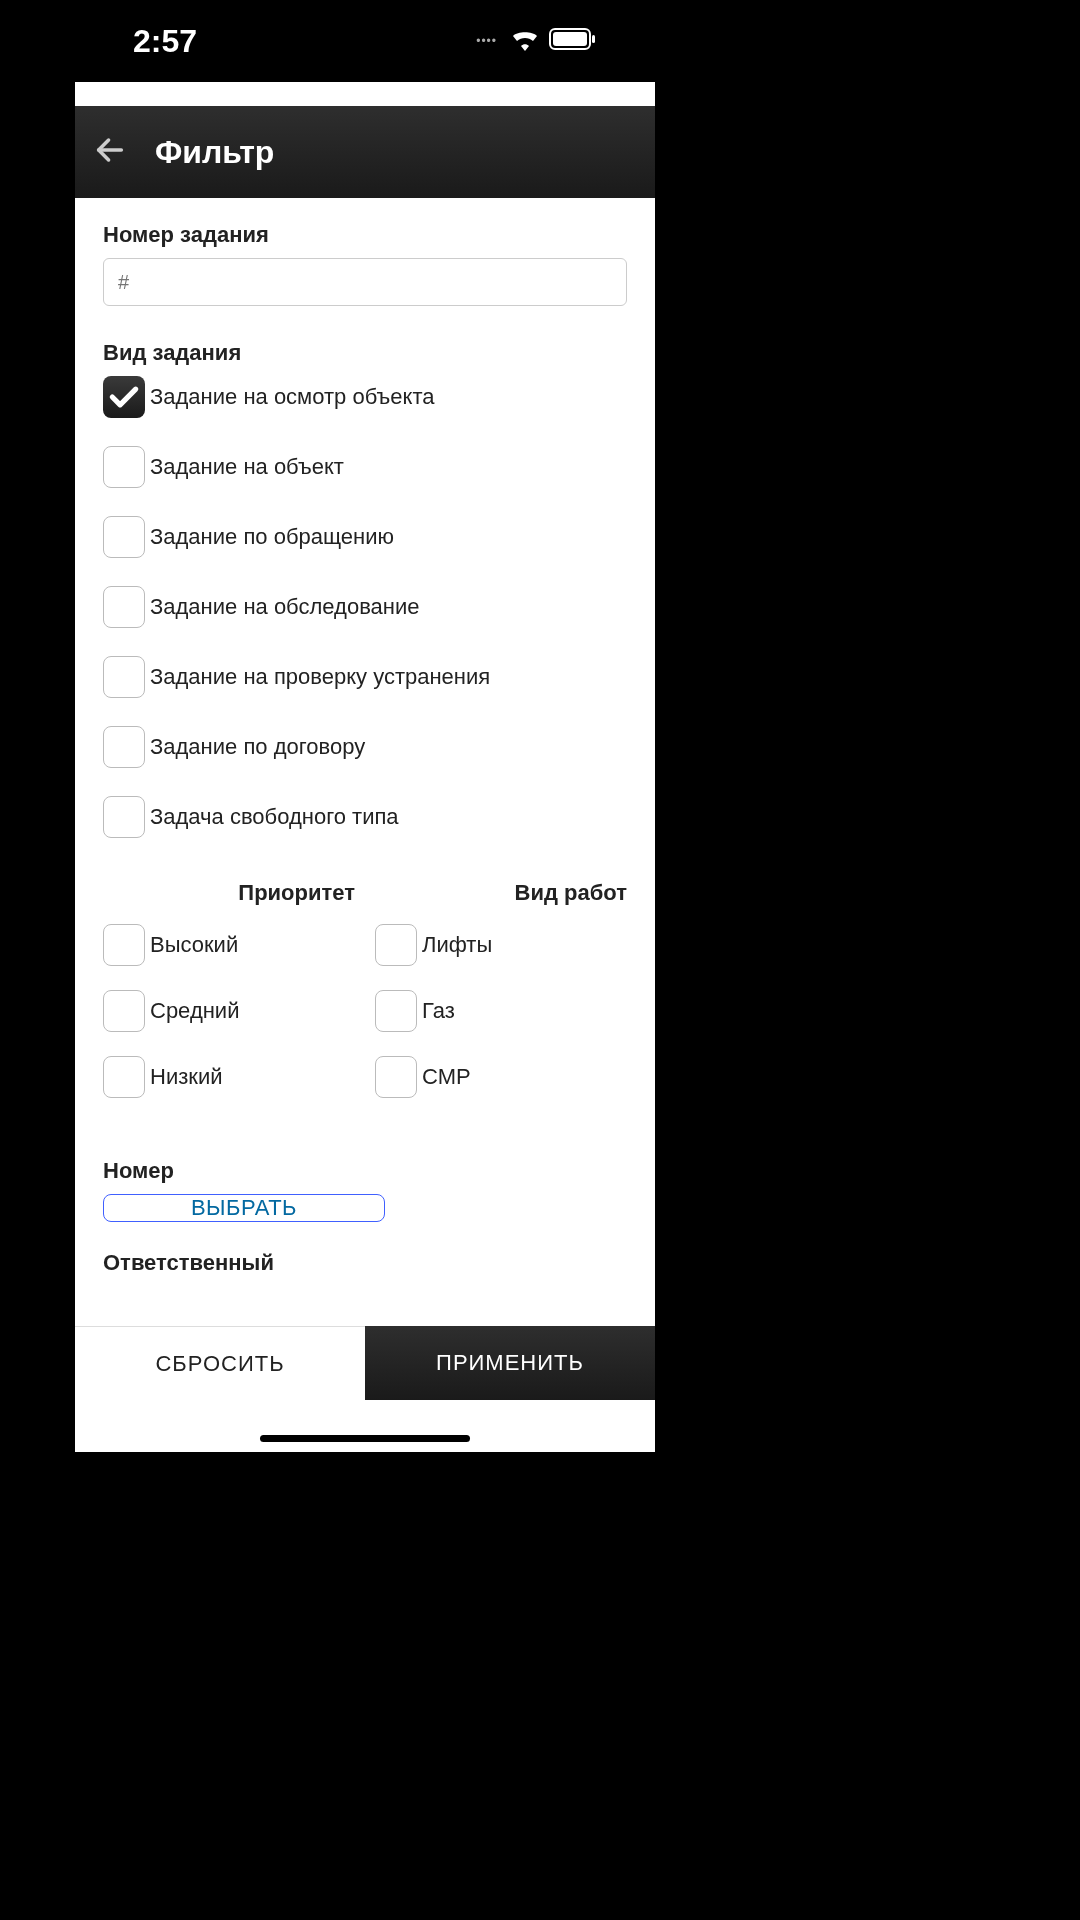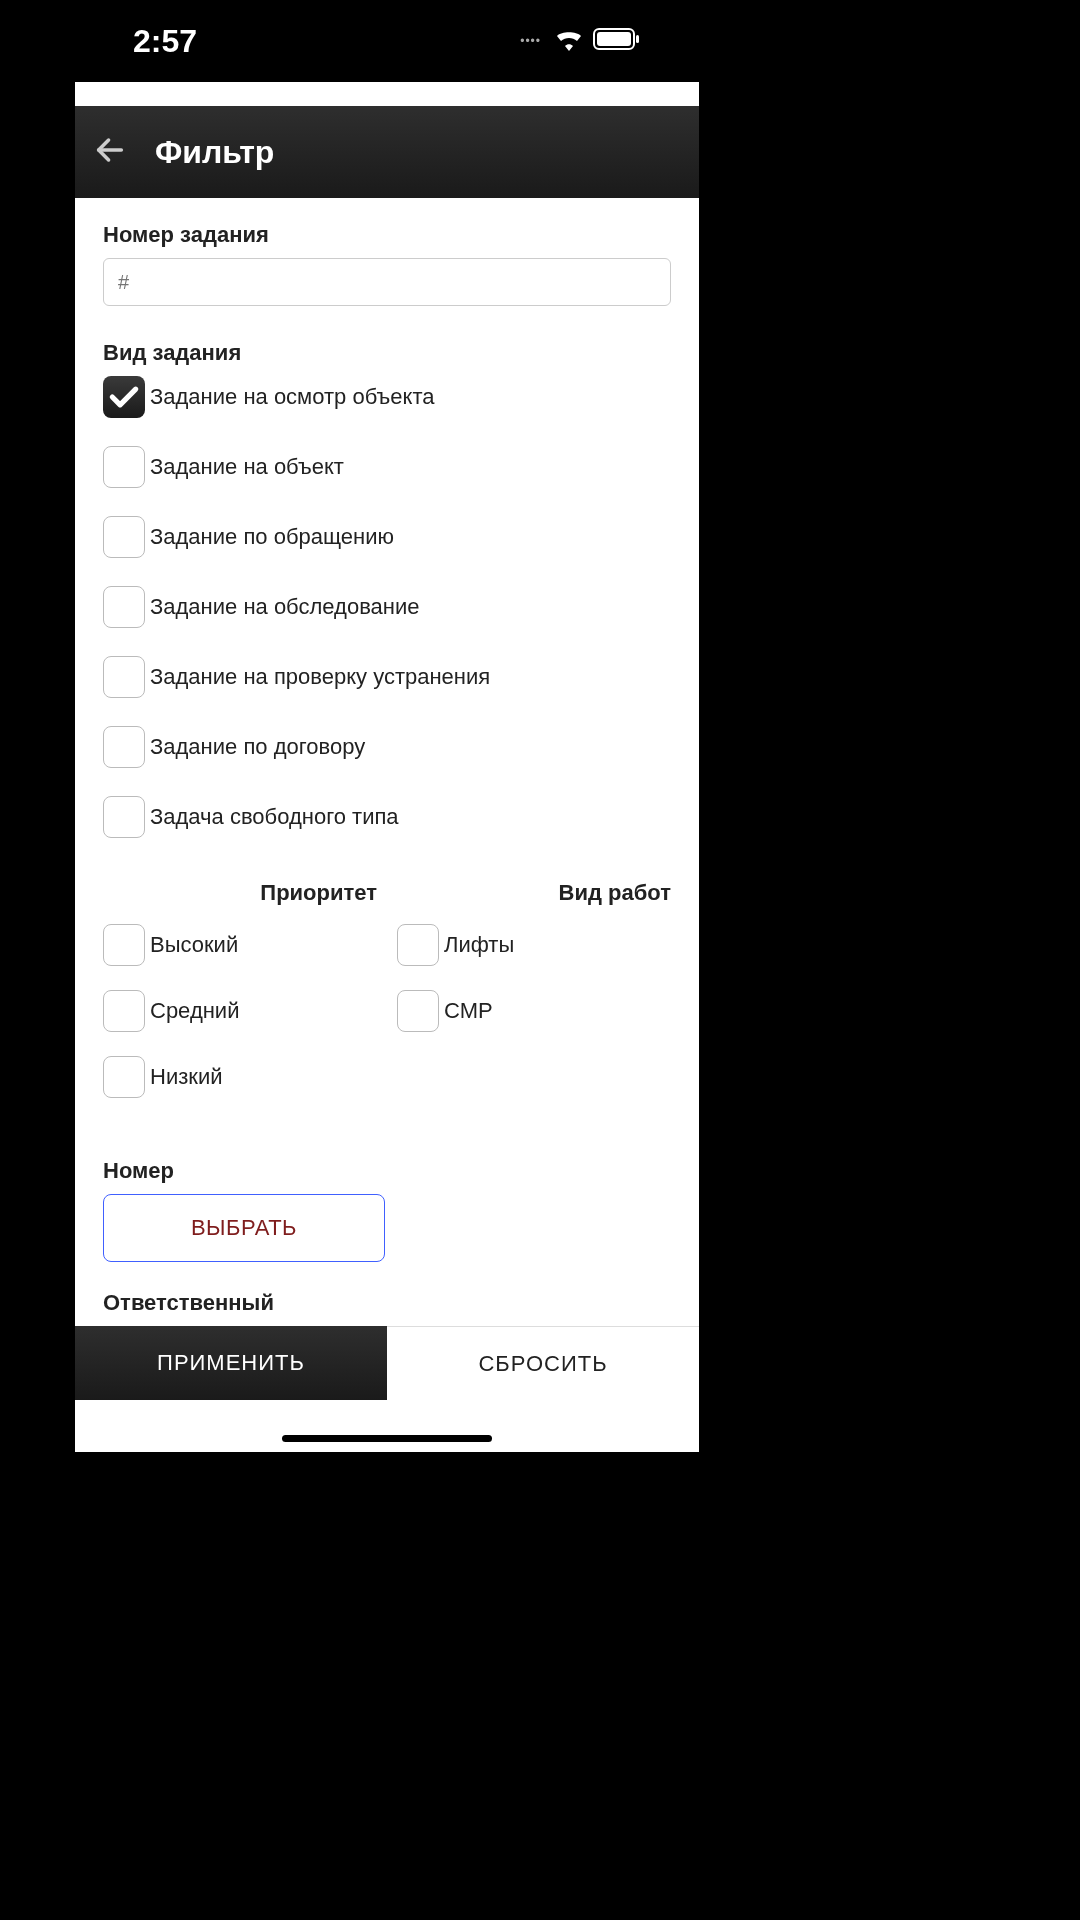--- a/index.html
+++ b/index.html
@@ -12,21 +12,21 @@
       background: #000;
       width: 1080px;
       height: 1920px;
       overflow: hidden;
       position: relative;
     }
     .device-frame {
       position: absolute;
       left: 75px;
       top: 0;
-      width: 624px;
+      width: 580px;
       height: 1452px;
       background: #fff;
       display: flex;
       flex-direction: column;
     }
     .status-bar {
       height: 82px;
       background: #000;
       display: flex;
       justify-content: space-between;
@@ -138,24 +138,24 @@
     }
     .col .section-label {
       margin-bottom: 18px;
       text-align: right;
     }
     .address-section {
       margin-top: 36px;
     }
     .select-button {
       border: 1.5px solid #4060ff;
-      color: #7f1d1d;
+      color: #0369a1;
       background: #fff;
       border-radius: 8px;
-      padding: 20px 0;
+      padding: 0 0;
       width: 282px;
       font-size: 22px;
       text-align: center;
       letter-spacing: 0.5px;
     }
     .responsible-section {
       margin-top: 28px;
       padding-bottom: 6px;
     }
     .bottom-bar {
@@ -298,38 +298,42 @@
         </div>
       </div>
       <div class="col">
         <div class="section-label">Вид работ</div>
         <div class="checkbox-row">
           <div class="checkbox"></div>
           <span class="checkbox-label">Лифты</span>
         </div>
         <div class="checkbox-row">
           <div class="checkbox"></div>
+          <span class="checkbox-label">Газ</span>
+        </div>
+        <div class="checkbox-row">
+          <div class="checkbox"></div>
           <span class="checkbox-label">СМР</span>
         </div>
       </div>
     </div>
 
     <div class="address-section">
       <div class="section-label">Номер</div>
       <div class="select-button">ВЫБРАТЬ</div>
     </div>
 
     <div class="responsible-section">
       <div class="section-label">Ответственный</div>
     </div>
 
   </div>
 
   <div class="bottom-bar">
+    <div class="bottom-btn reset-btn">СБРОСИТЬ</div>
     <div class="bottom-btn apply-btn">ПРИМЕНИТЬ</div>
-    <div class="bottom-btn reset-btn">СБРОСИТЬ</div>
   </div>
 
   <div class="home-indicator-area">
     <div class="home-indicator"></div>
   </div>
 
 </div>
 
 </body></html>

